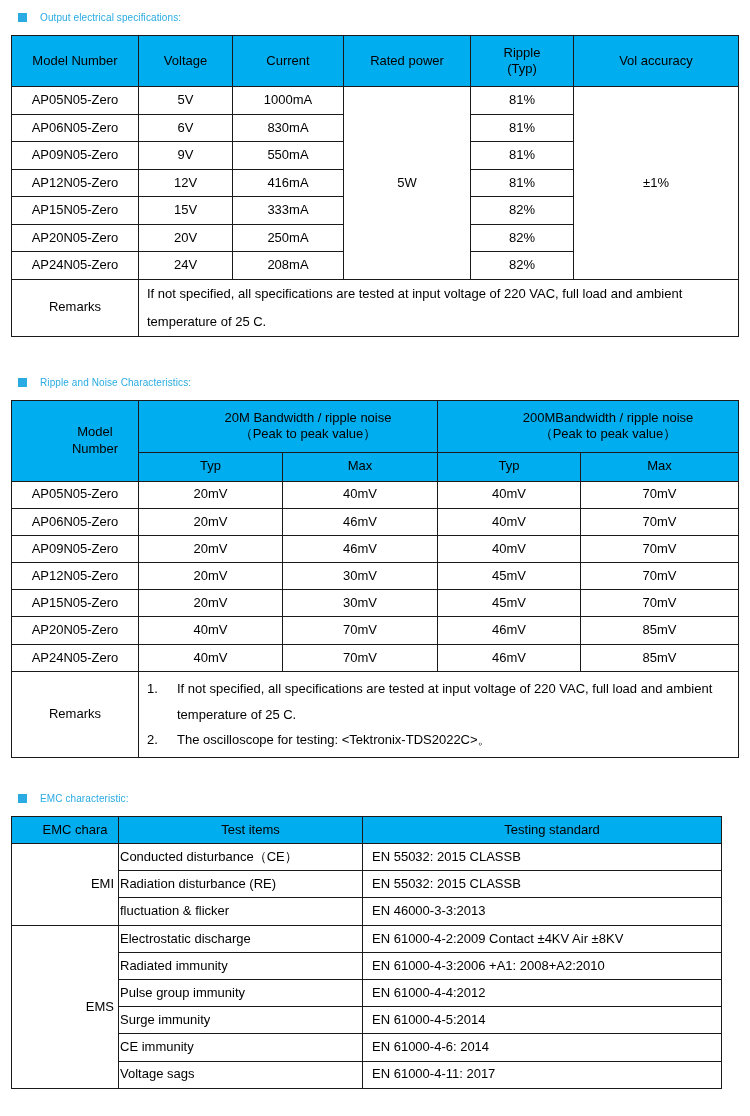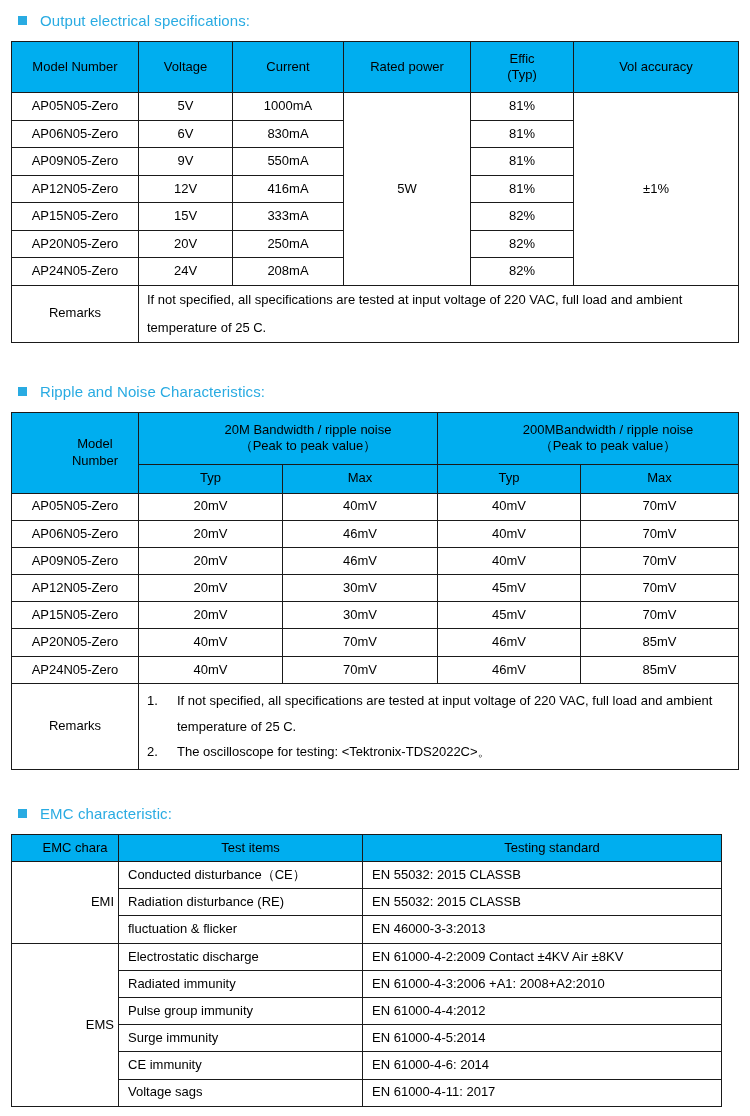--- a/index.html
+++ b/index.html
@@ -29,21 +29,21 @@
   }
   .bullet {
     width: 9px;
     height: 9px;
     background: #29abe2;
     flex: 0 0 auto;
     display: block;
   }
   .section-title {
     color: #29abe2;
-    font-size: 15px;
+    font-size: 10px;
     letter-spacing: .1px;
     white-space: nowrap;
   }
 
   
   table {
     border-collapse: collapse;
     table-layout: fixed;
     font-size: 13px;
   }
@@ -107,21 +107,21 @@
   .ol .txt { flex: 1 1 auto; }
 
   
   #t-emc {
     width: 710px;
     margin: 12px 0 0 0;
   }
   #t-emc .hdr-row td { height: 26px; padding-left: 24px; }
   #t-emc .body-row td { height: 26.2px; }
   #t-emc .cat { text-align: right; }
-  #t-emc .item { text-align: left; padding-left: 9px; }
+  #t-emc .item { text-align: left; padding-left: 1px; }
   #t-emc .std { text-align: left; padding-left: 9px; }
 
   .gap-1 { height: 40px; }
   .gap-2 { height: 35px; }
   .top-gap { height: 12px; }
 </style>
 </head>
 <body>
 
 <div class="page">
@@ -142,21 +142,21 @@
         <col style="width:103px">
         <col style="width:165px">
     </colgroup>
     <tbody>
       <tr class="hdr-row">
         <td class="hdr">Model Number</td>
         <td class="hdr">Voltage</td>
         <td class="hdr">Current</td>
         <td class="hdr">Rated power</td>
         <td class="hdr">
-          <span>Effic</span>
+          <span>Ripple</span>
           <span class="eff2">(Typ)</span>
         </td>
         <td class="hdr">Vol accuracy</td>
       </tr>
 
       <tr class="body-row">
         <td class="c">AP05N05-Zero</td>
         <td class="c">5V</td>
         <td class="c">1000mA</td>
         <td class="c" rowspan="7">5W</td>

